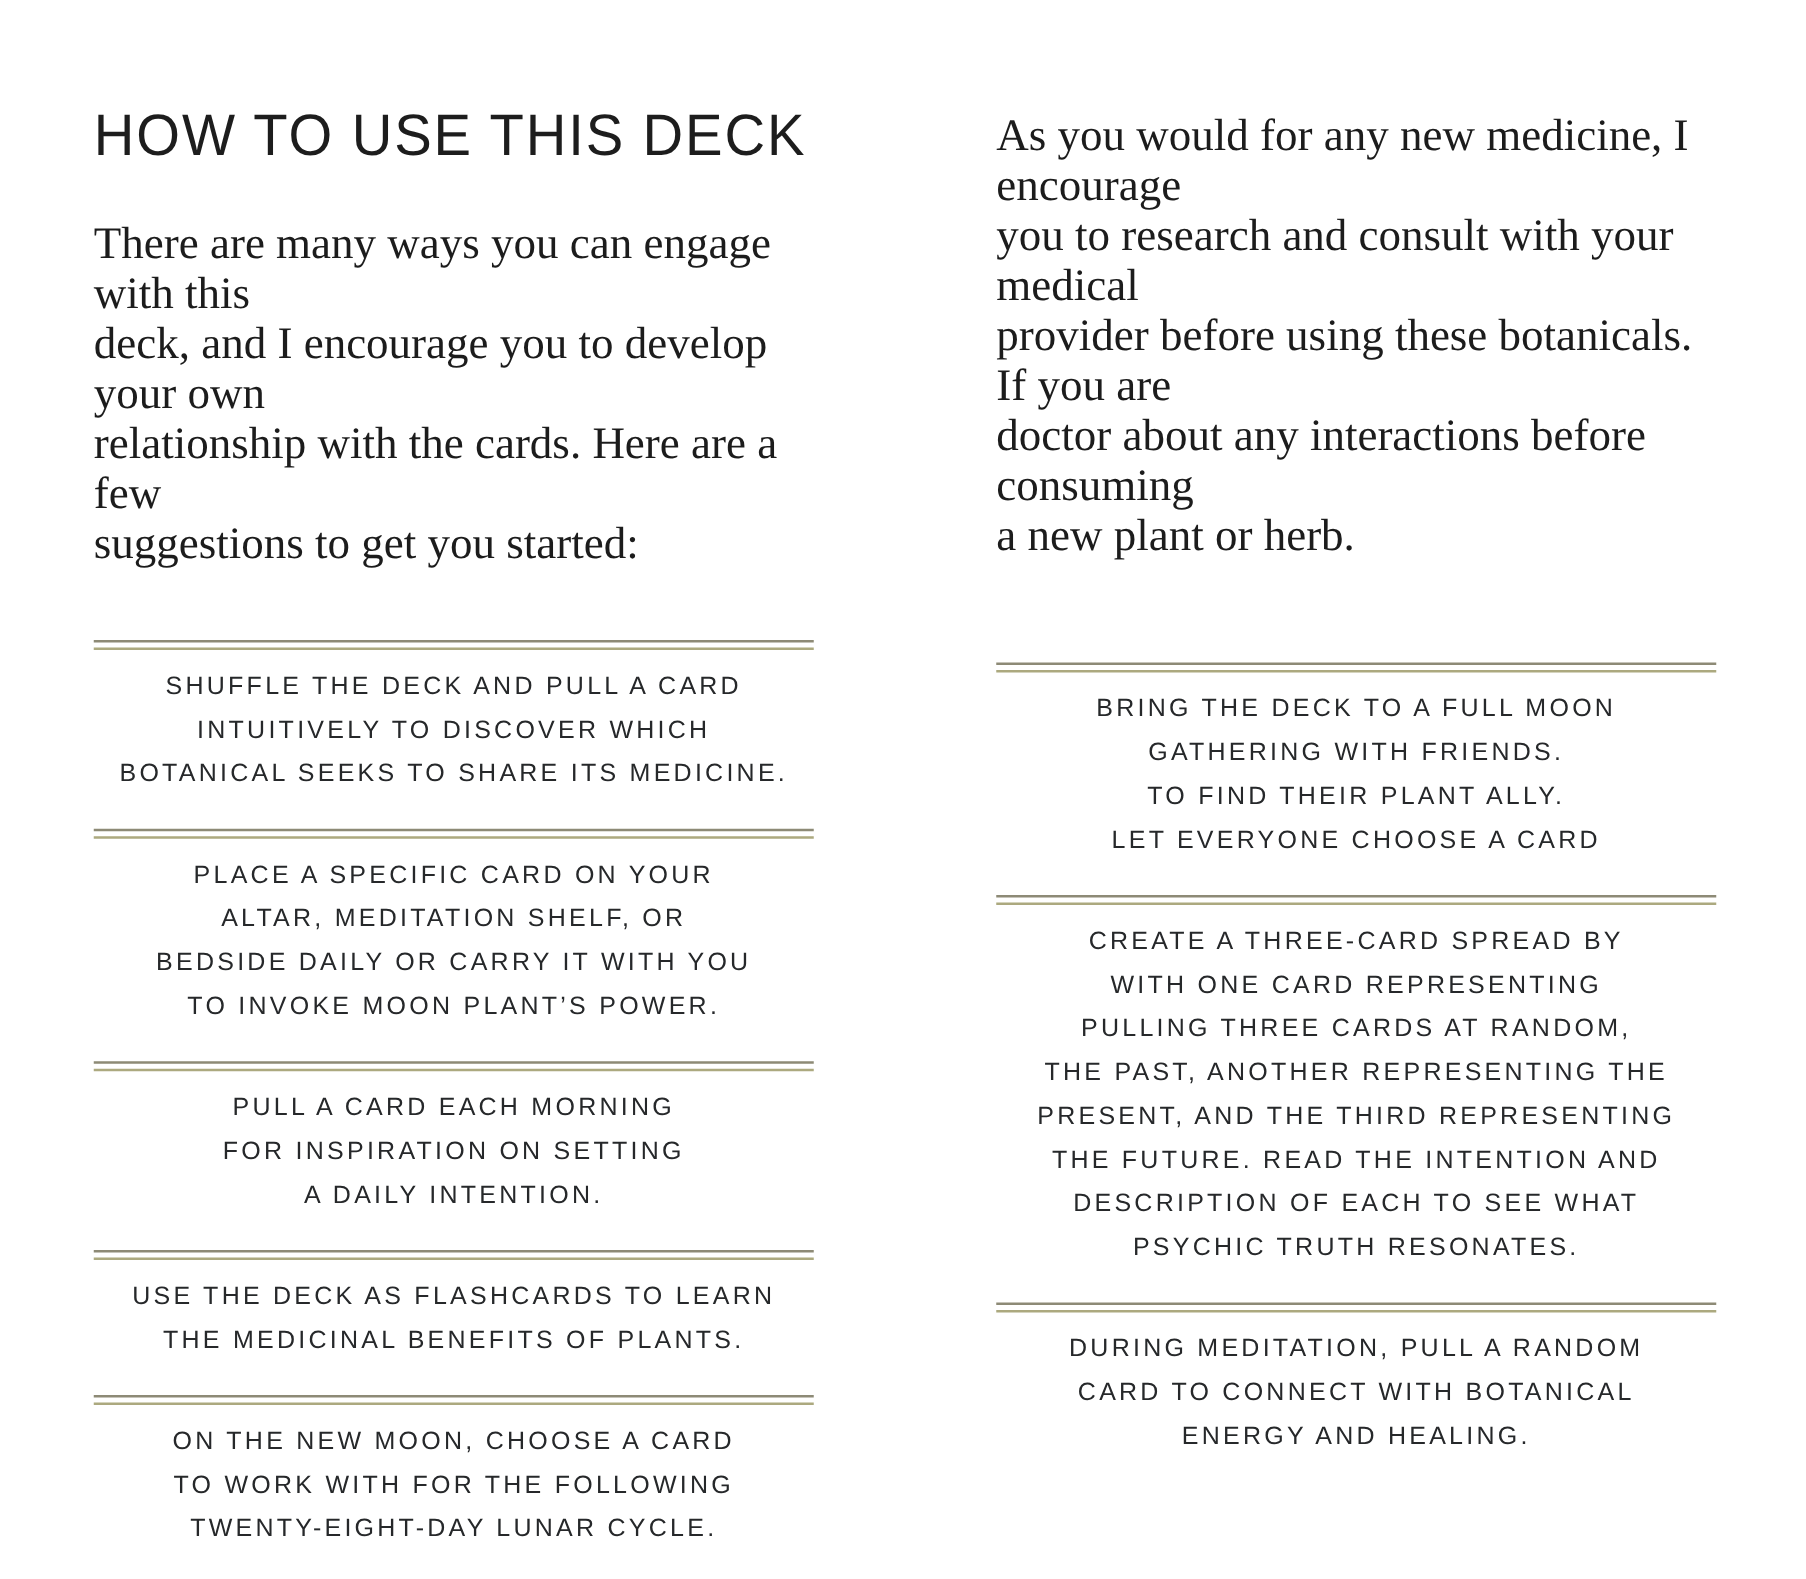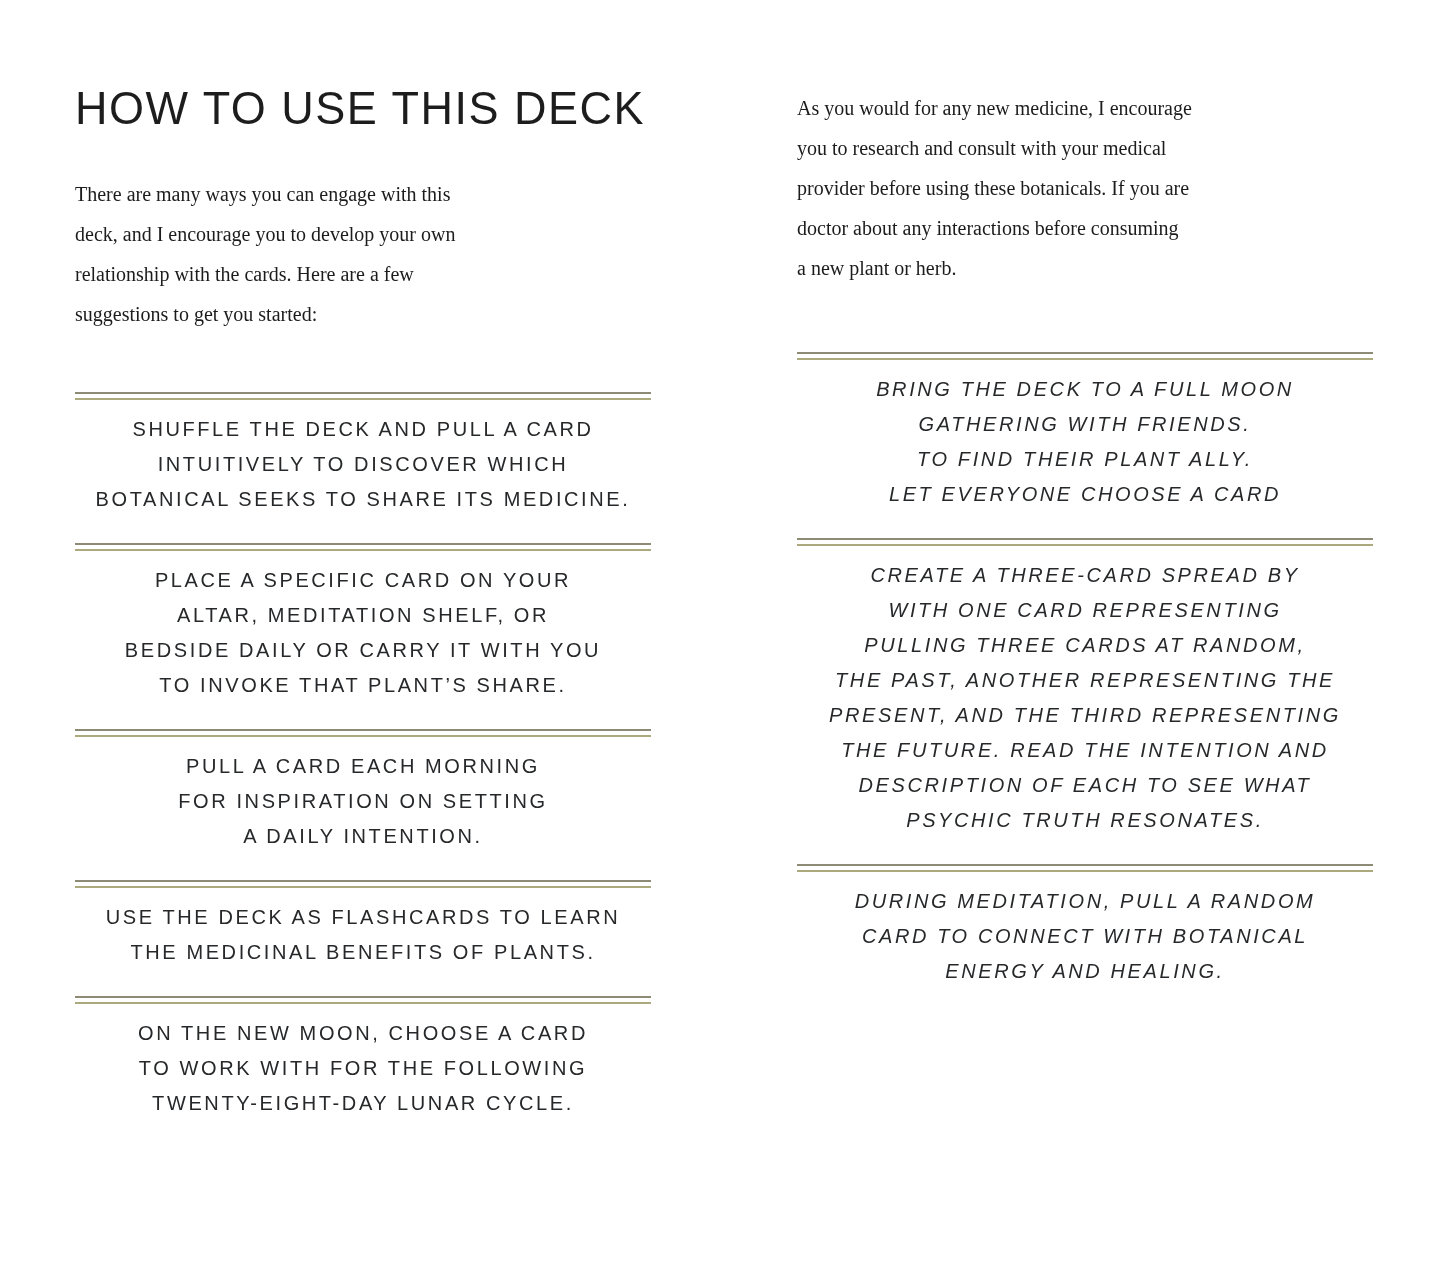--- a/index.html
+++ b/index.html
@@ -33,30 +33,30 @@
     font-size: 45px;
     line-height: 50px;
     letter-spacing: 1.5px;
     color: #1d1d1d;
     white-space: nowrap;
     transform-origin: left top;
     transform: scaleY(1.04);
   }
   .intro {
     font-family: "Liberation Serif", serif;
-    font-size: 20px;
+    font-size: 36px;
     line-height: 40px;
     color: #1c1c1c;
   }
   .col-left  .intro { margin-top: 42px; }
   .col-right .intro { margin-top: 6px; }
 
   .suggestions { }
   .col-left  .suggestions { margin-top: 58px; }
-  .col-right .suggestions { margin-top: 64px; font-style: italic; }
+  .col-right .suggestions { margin-top: 82px; }
 
   .double-rule {
     height: 4px;
     border-top: 2px solid var(--rule-top, #8d8a76);
     border-bottom: 2px solid var(--rule-bottom, #aca97f);
   }
   .suggestion-text {
     margin-top: 12px;
     margin-bottom: 26px;
     text-align: center;
@@ -90,21 +90,21 @@
             <div class="suggestion-line">INTUITIVELY TO DISCOVER WHICH</div>
             <div class="suggestion-line">BOTANICAL SEEKS TO SHARE ITS MEDICINE.</div>
           </div>
         </div>
         <div class="suggestion">
           <div class="double-rule"></div>
           <div class="suggestion-text">
             <div class="suggestion-line">PLACE A SPECIFIC CARD ON YOUR</div>
             <div class="suggestion-line">ALTAR, MEDITATION SHELF, OR</div>
             <div class="suggestion-line">BEDSIDE DAILY OR CARRY IT WITH YOU</div>
-            <div class="suggestion-line">TO INVOKE THAT PLANT’S SHARE.</div>
+            <div class="suggestion-line">TO INVOKE MOON PLANT’S POWER.</div>
           </div>
         </div>
         <div class="suggestion">
           <div class="double-rule"></div>
           <div class="suggestion-text">
             <div class="suggestion-line">PULL A CARD EACH MORNING</div>
             <div class="suggestion-line">FOR INSPIRATION ON SETTING</div>
             <div class="suggestion-line">A DAILY INTENTION.</div>
           </div>
         </div>

